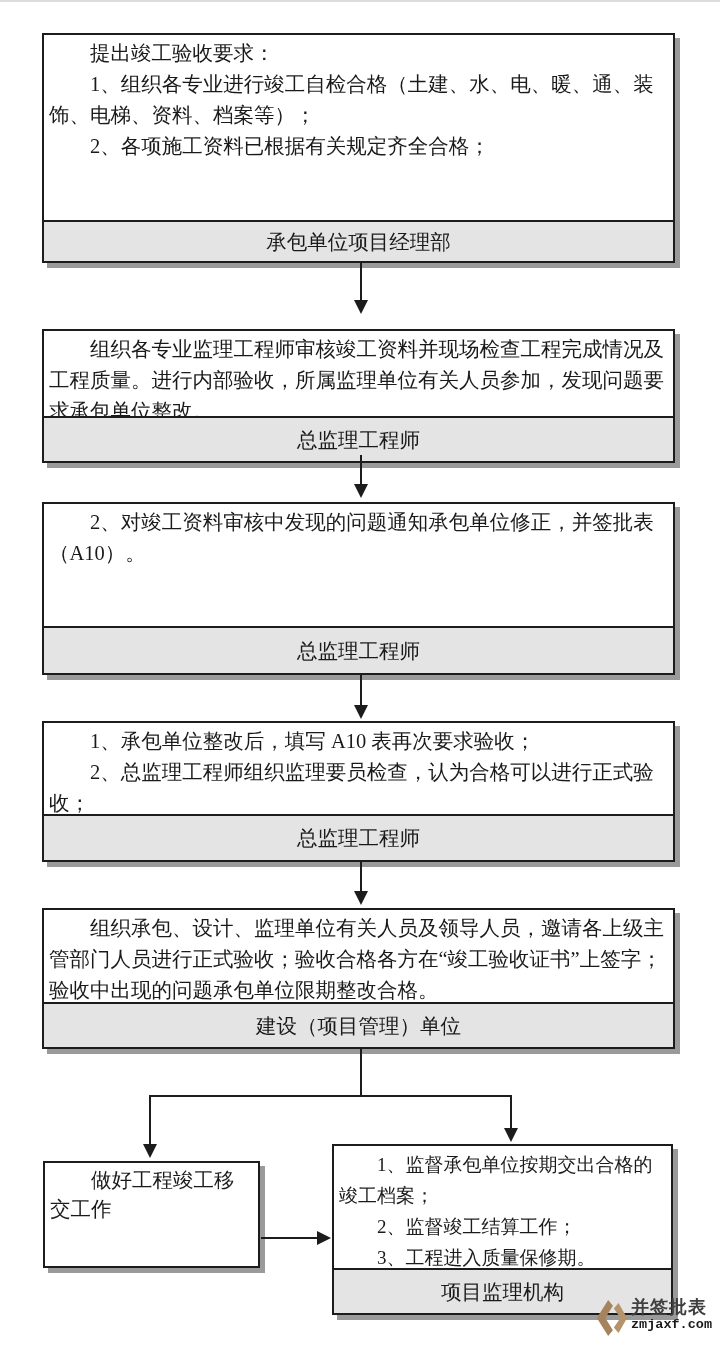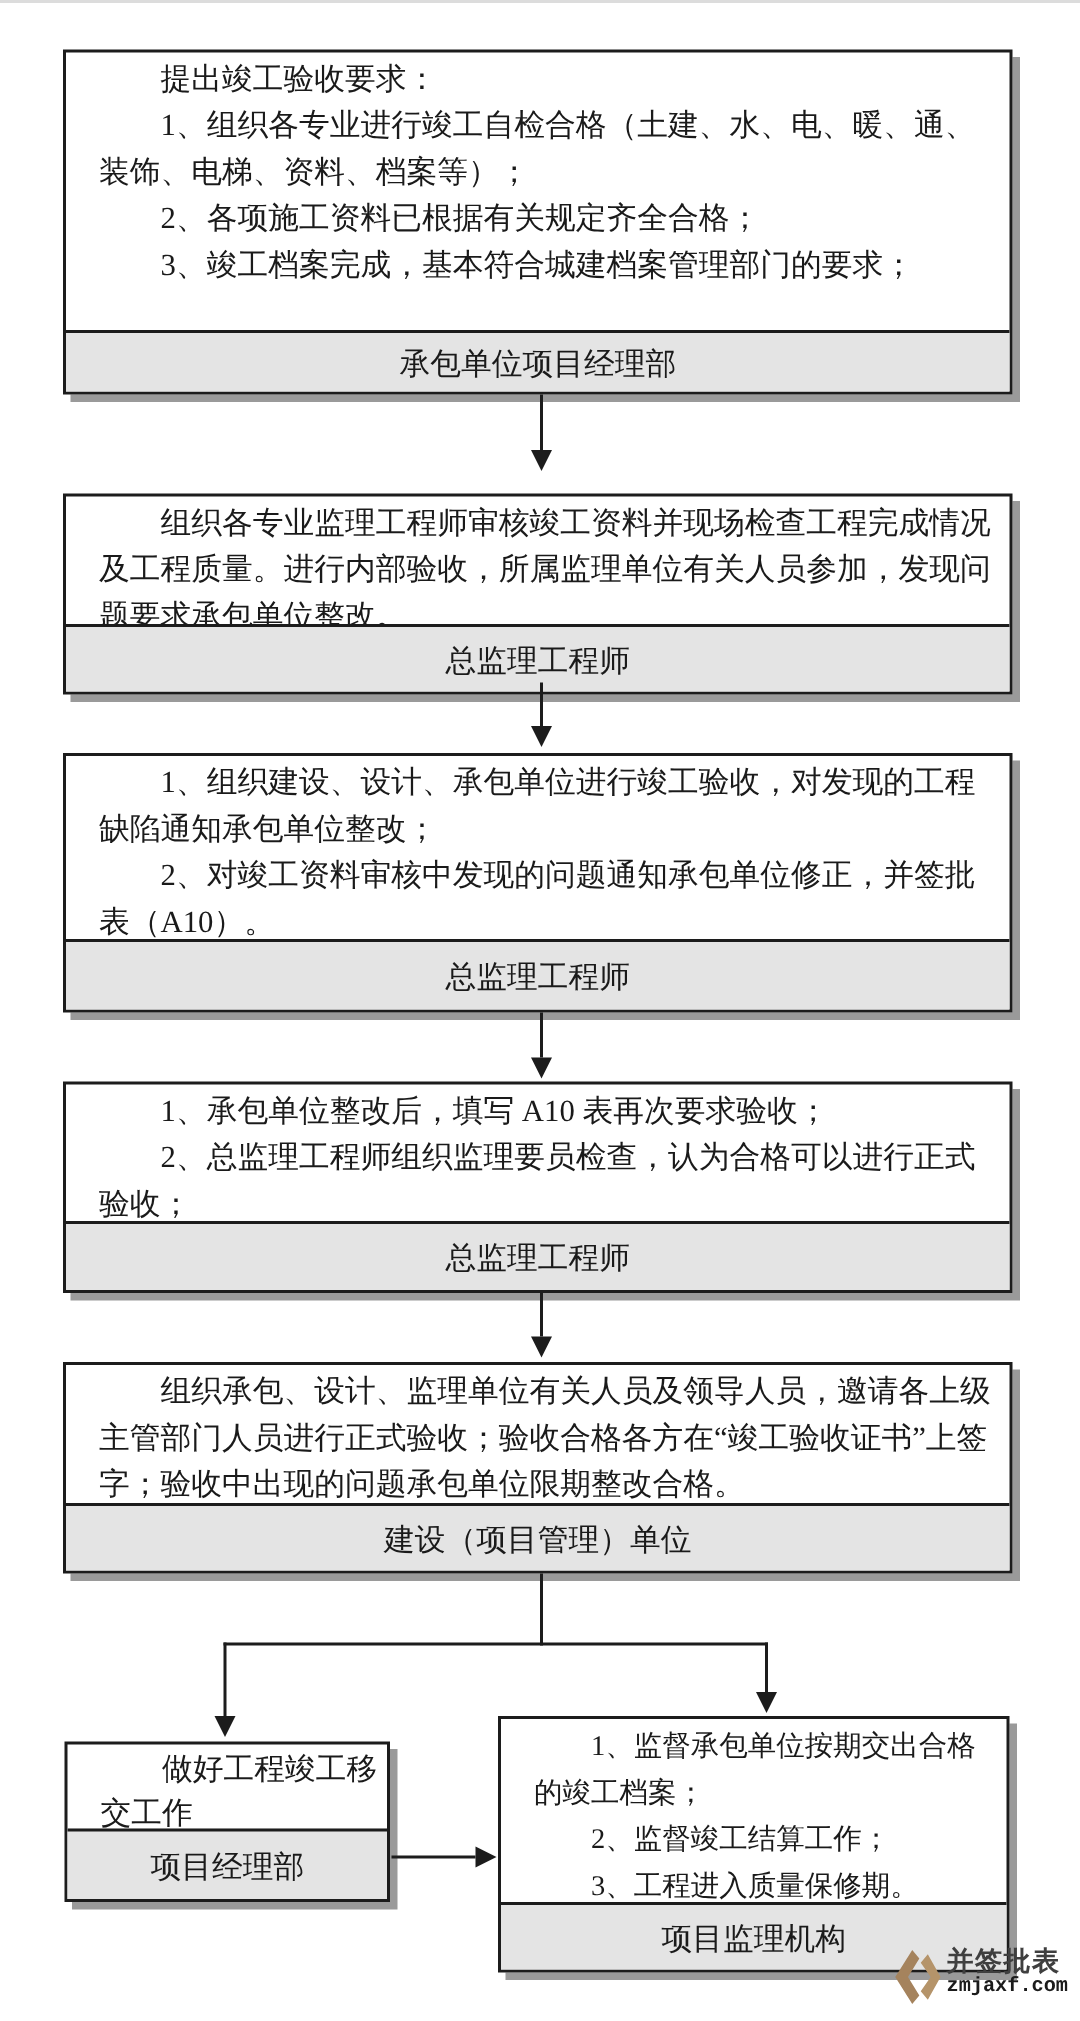--- a/index.html
+++ b/index.html
@@ -5,21 +5,21 @@
   html,body{margin:0;padding:0;background:#ffffff;}
   #canvas{
     position:relative;width:720px;height:1347px;background:#ffffff;overflow:hidden;
     font-family:"Liberation Serif","DejaVu Serif",serif;color:#1a1a1a;
   }
   .top-edge{position:absolute;left:0;top:0;width:720px;height:2px;background:#dcdcdc;}
   .fbox{
     position:absolute;background:#ffffff;border:2px solid #1c1c1c;
     box-shadow:5px 5px 0 #9a9a9a;display:flex;flex-direction:column;box-sizing:border-box;
   }
-  .fbox-body{flex:1;padding:3px 5px 0 22px;overflow:hidden;}
+  .fbox-body{flex:1;padding:3px 5px 0 5px;overflow:hidden;}
   .fbox-body p{margin:0;text-indent:2em;font-size:20.5px;line-height:31px;}
   .fbox.small-left .fbox-body p{line-height:29px;}
   .fbox.small-right .fbox-body p{font-size:19px;line-height:31px;}
   .fbox-footer{
     border-top:2px solid #1c1c1c;background:#e4e4e4;display:flex;
     align-items:center;justify-content:center;font-size:20.5px;flex:0 0 auto;text-align:right;
   }
   .vline{position:absolute;width:2px;background:#1c1c1c;}
   .hline{position:absolute;height:2px;background:#1c1c1c;}
   .arr-d{position:absolute;width:0;height:0;border-left:7px solid transparent;border-right:7px solid transparent;border-top:14px solid #1c1c1c;}
@@ -33,41 +33,39 @@
 <body>
 
 <div id="canvas">
   <div class="top-edge"></div>
 
   <div class="fbox" style="left:42px;top:33px;width:633px;height:230px">
     <div class="fbox-body">
       <p>提出竣工验收要求：</p>
       <p>1、组织各专业进行竣工自检合格（土建、水、电、暖、通、装饰、电梯、资料、档案等）；</p>
       <p>2、各项施工资料已根据有关规定齐全合格；</p>
-      <p>3、竣工档案完成，基本符合城建档案管理部门的要求；</p>
     </div>
     <div class="fbox-footer" style="height:39px">承包单位项目经理部</div>
   </div>
 
   <div class="vline" style="left:360px;top:263px;height:37px"></div>
   <div class="arr-d" style="left:354px;top:300px"></div>
 
   <div class="fbox" style="left:42px;top:329px;width:633px;height:134px">
     <div class="fbox-body">
       <p>组织各专业监理工程师审核竣工资料并现场检查工程完成情况及工程质量。进行内部验收，所属监理单位有关人员参加，发现问题要求承包单位整改。</p>
     </div>
     <div class="fbox-footer" style="height:43px">总监理工程师</div>
   </div>
 
   <div class="vline" style="left:360px;top:455px;height:29px"></div>
   <div class="arr-d" style="left:354px;top:484px"></div>
 
   <div class="fbox" style="left:42px;top:502px;width:633px;height:173px">
     <div class="fbox-body">
-      <p>1、组织建设、设计、承包单位进行竣工验收，对发现的工程缺陷通知承包单位整改；</p>
       <p>2、对竣工资料审核中发现的问题通知承包单位修正，并签批表（A10）。</p>
     </div>
     <div class="fbox-footer" style="height:45px">总监理工程师</div>
   </div>
 
   <div class="vline" style="left:360px;top:675px;height:30px"></div>
   <div class="arr-d" style="left:354px;top:705px"></div>
 
   <div class="fbox" style="left:42px;top:721px;width:633px;height:141px">
     <div class="fbox-body">
@@ -92,21 +90,20 @@
   <div class="hline" style="left:149px;top:1095px;width:363px"></div>
   <div class="vline" style="left:149px;top:1095px;height:49px"></div>
   <div class="arr-d" style="left:143px;top:1144px"></div>
   <div class="vline" style="left:510px;top:1095px;height:33px"></div>
   <div class="arr-d" style="left:504px;top:1128px"></div>
 
   <div class="fbox small-left" style="left:43px;top:1161px;width:217px;height:107px">
     <div class="fbox-body">
       <p>做好工程竣工移交工作</p>
     </div>
-    <div class="fbox-footer" style="height:45px">项目经理部</div>
   </div>
 
   <div class="hline" style="left:261px;top:1237px;width:56px"></div>
   <div class="arr-r" style="left:317px;top:1231px"></div>
 
   <div class="fbox small-right" style="left:332px;top:1144px;width:341px;height:171px">
     <div class="fbox-body">
       <p>1、监督承包单位按期交出合格的竣工档案；</p>
       <p>2、监督竣工结算工作；</p>
       <p>3、工程进入质量保修期。</p>

